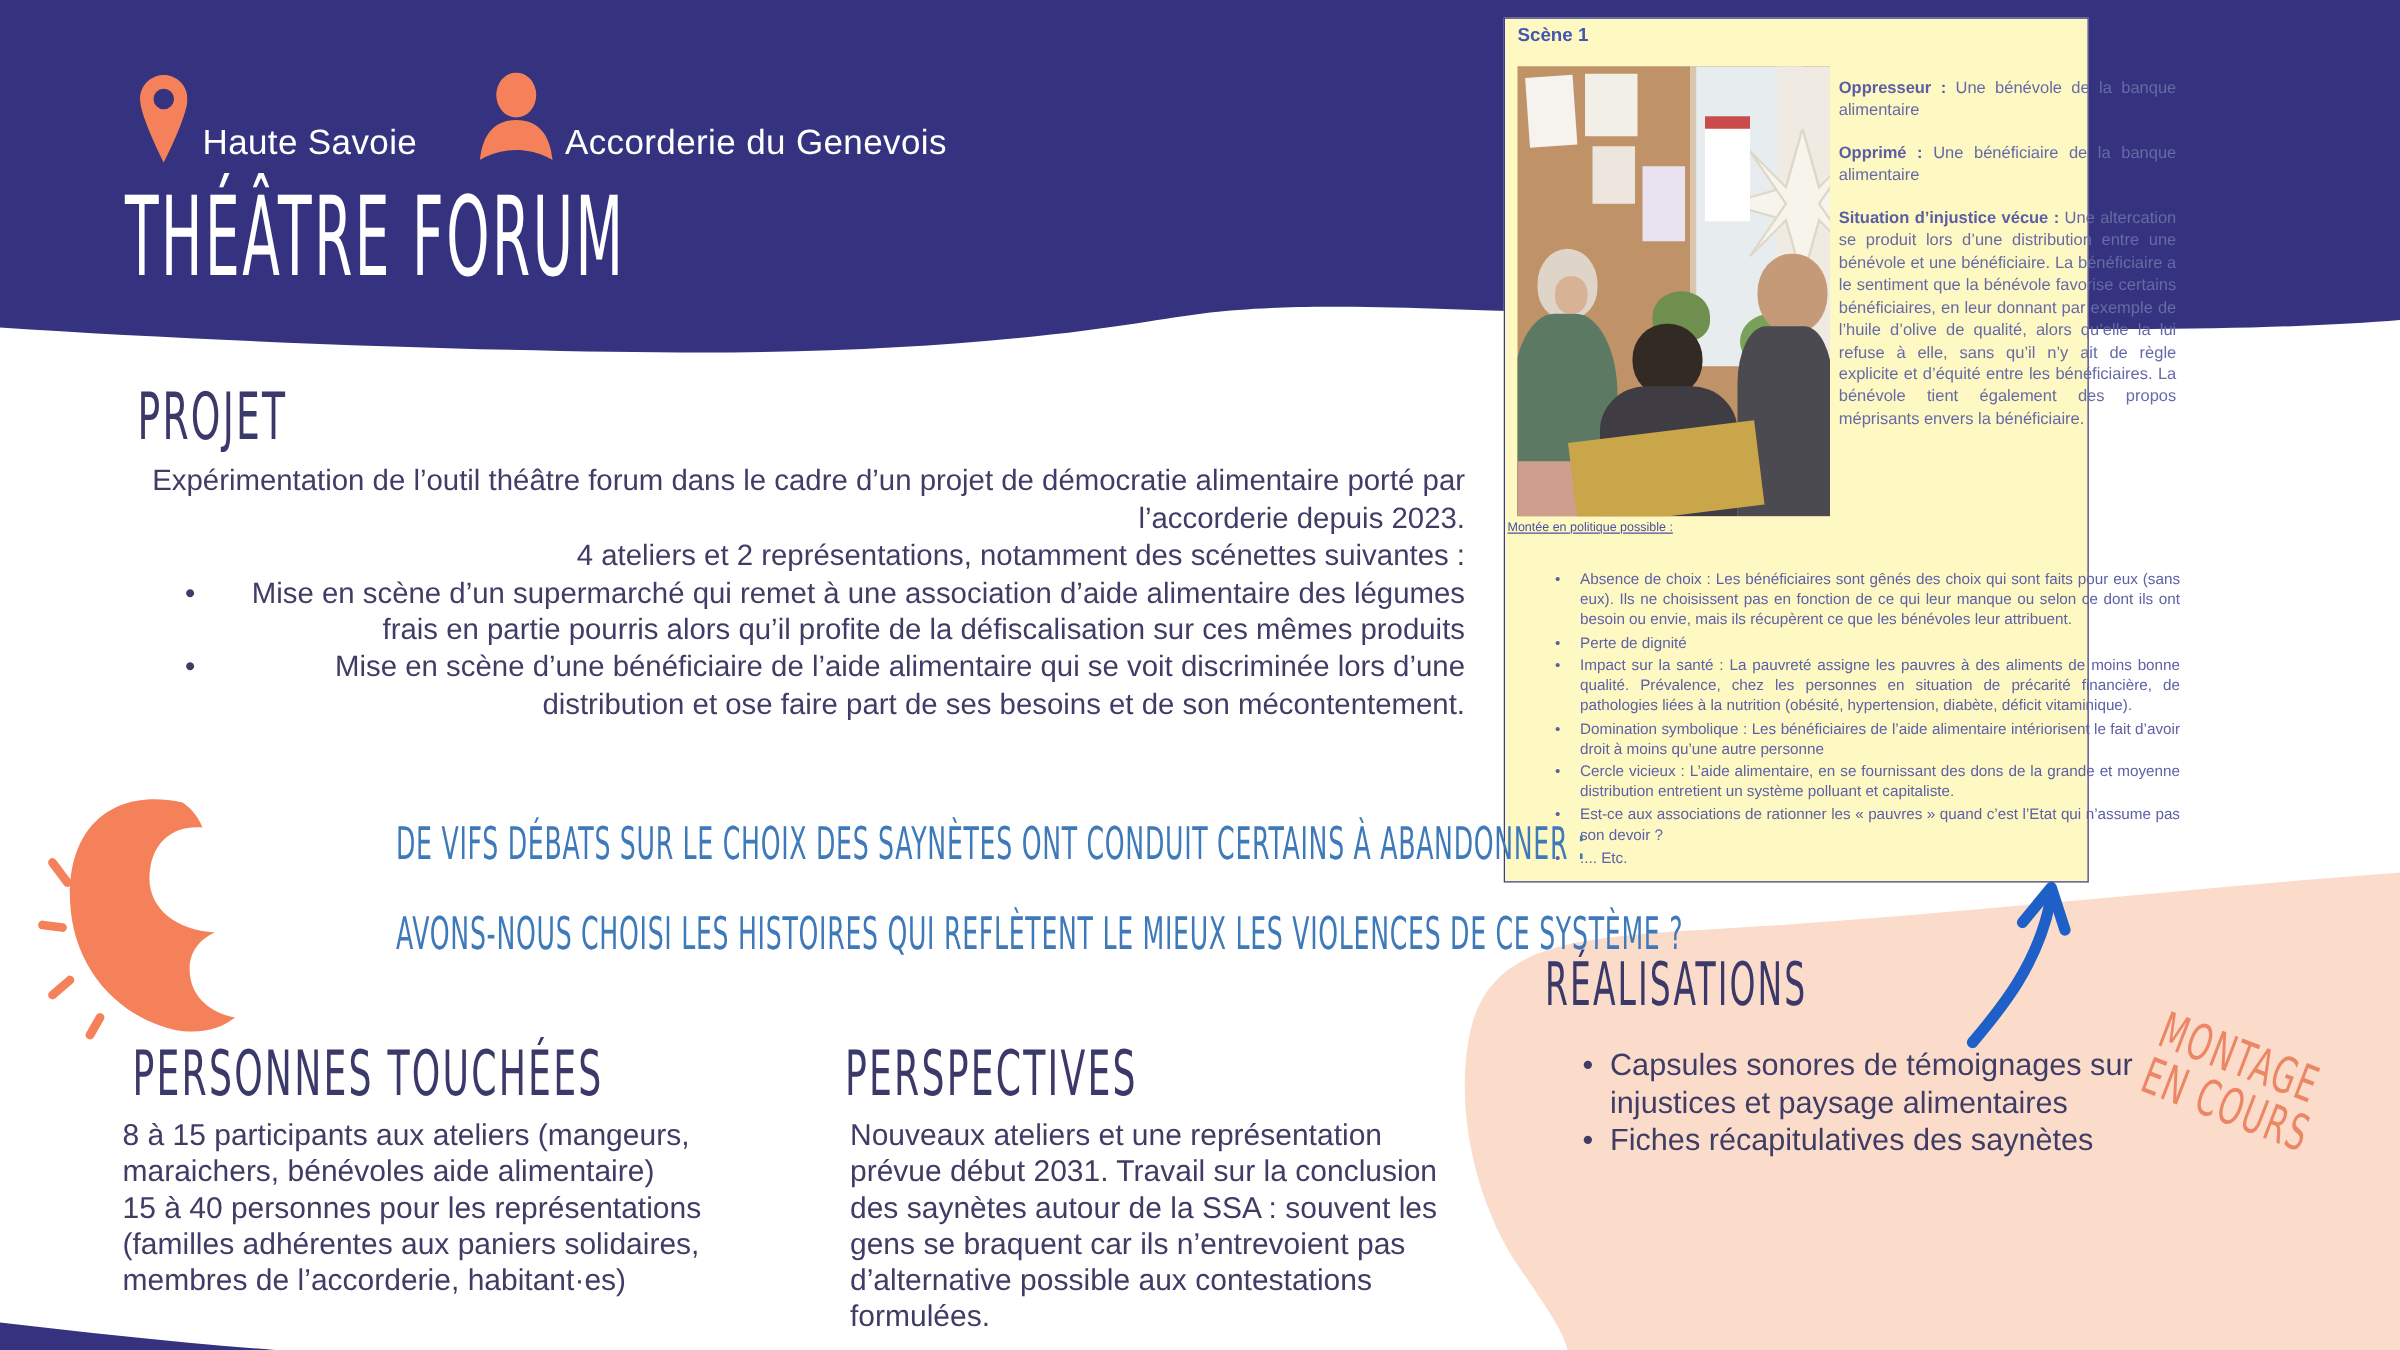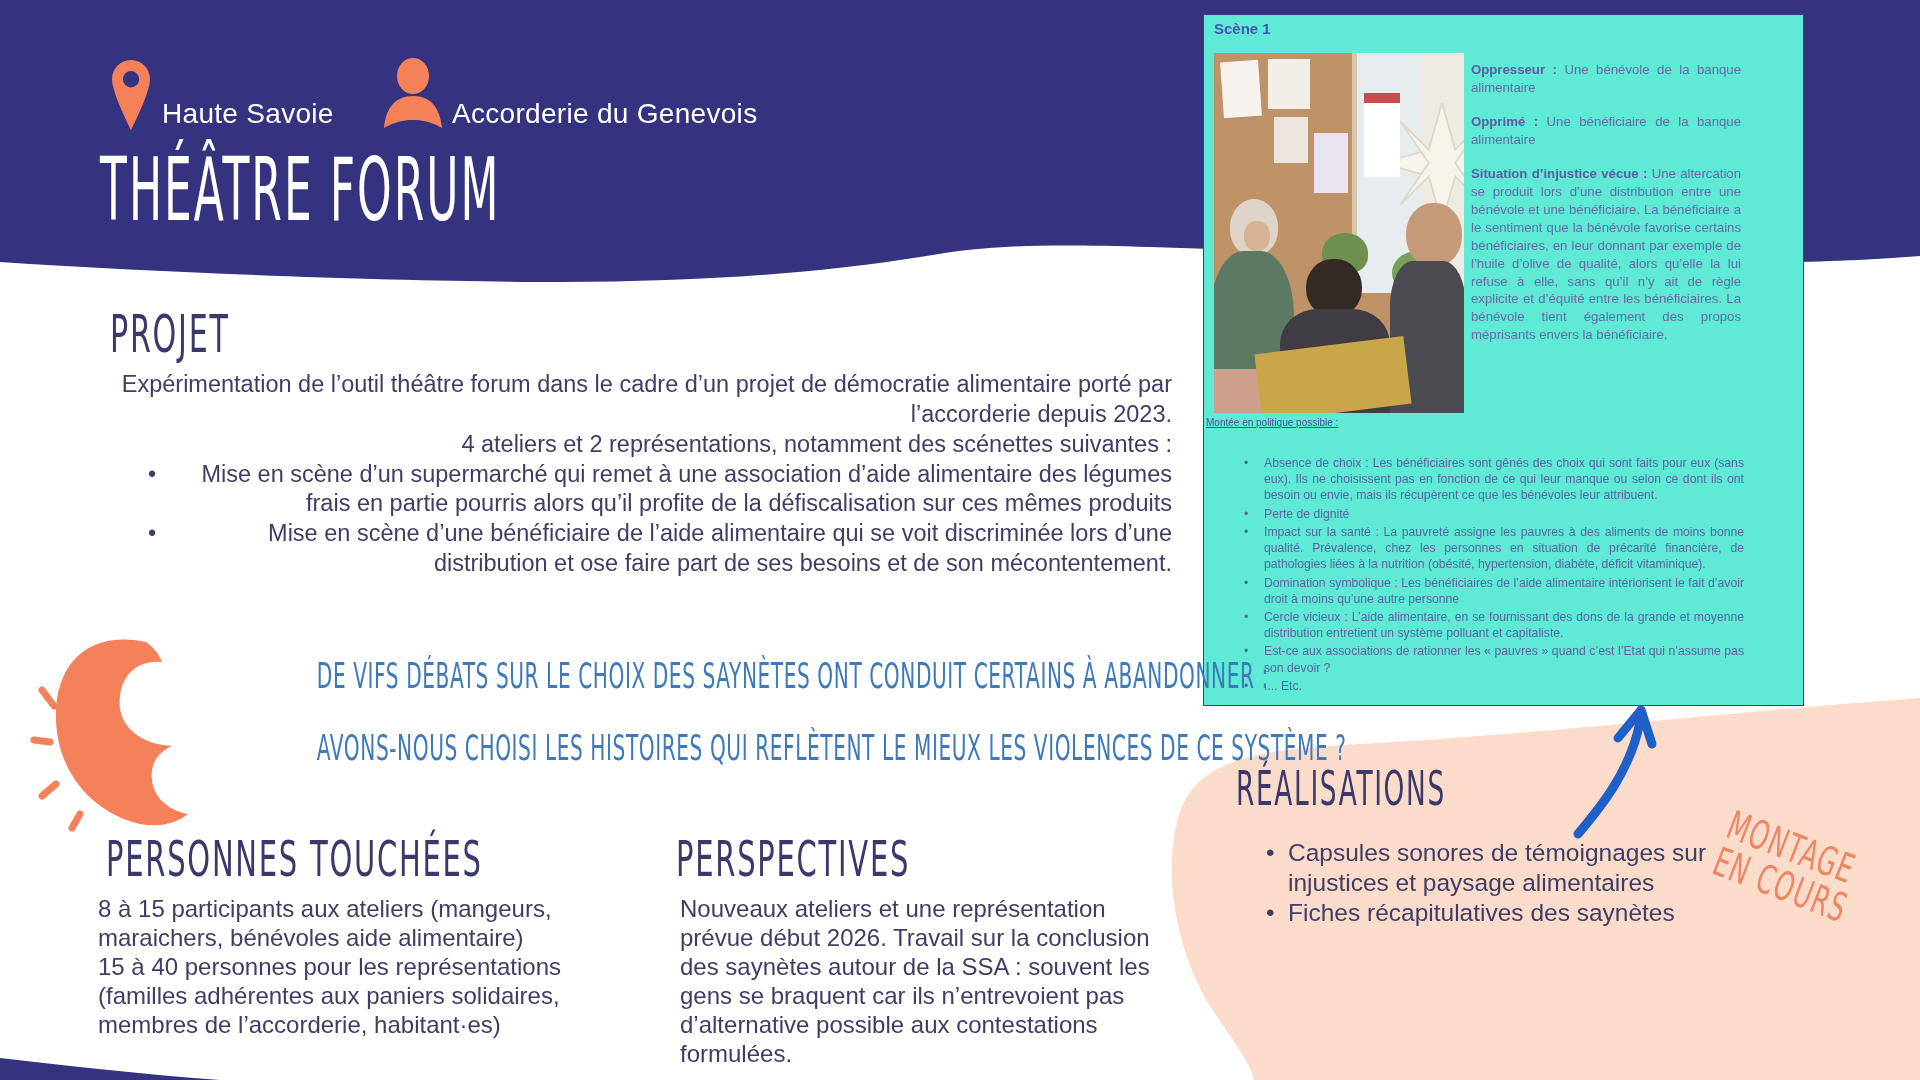--- a/index.html
+++ b/index.html
@@ -39,21 +39,21 @@
                 color:#3f3d66;z-index:3;}
   .real-bullets ul{margin:0;padding:0 0 0 22px;list-style:none;}
   .real-bullets li{position:relative;padding-left:14px;}
   .real-bullets li::before{content:"•";position:absolute;left:-8px;}
   .stamp{left:1682px;top:824px;width:190px;text-align:center;color:#ec8765;
          font-family:"DejaVu Sans",sans-serif;font-size:40px;line-height:.98;
          transform:rotate(21deg) scaleX(.62);transform-origin:center;z-index:3;
          letter-spacing:2px;white-space:nowrap;}
 
   
-  .panel{left:1203px;top:14px;width:601px;height:692px;background:#5eead4;
+  .panel{left:1203px;top:14px;width:468px;height:692px;background:#fef9c3;
          border:1.5px solid #3c3c8e;box-sizing:border-box;z-index:2;}
   .panel-title{left:10px;top:5px;font-size:15px;font-weight:bold;color:#4456b0;}
   .sp-col{left:267px;top:46px;width:270px;}
   .sp{margin:0 0 16px 0;font-size:13.2px;line-height:1.36;color:#666aa6;
       text-align:justify;}
   .sp b{color:#5b5ea3;}
   .montee-t{left:2px;top:402px;font-size:10px;color:#4c4f9e;text-decoration:underline;}
   .montee{left:30px;top:440px;width:510px;font-size:12.2px;line-height:1.33;
           color:#5e61a5;text-align:justify;}
   .montee ul{margin:0;padding:0 0 0 18px;list-style:none;}
@@ -131,21 +131,21 @@
   <div class="abs quote-line" style="top:658px;">DE VIFS DÉBATS SUR LE CHOIX DES SAYNÈTES ONT CONDUIT CERTAINS À ABANDONNER :</div>
   <div class="abs quote-line" style="top:730px;">AVONS-NOUS CHOISI LES HISTOIRES QUI REFLÈTENT LE MIEUX LES VIOLENCES DE CE SYSTÈME ?</div>
 
   <div class="abs display sec-h" style="left:106px;top:834px;font-size:50px;">PERSONNES TOUCHÉES</div>
   <div class="abs col-body" style="left:98px;top:894px;width:480px;">
     <div>8 à 15 participants aux ateliers (mangeurs, maraichers, bénévoles aide alimentaire)</div>
     <div>15 à 40 personnes pour les représentations (familles adhérentes aux paniers solidaires, membres de l’accorderie, habitant·es)</div>
   </div>
 
   <div class="abs display sec-h" style="left:676px;top:834px;font-size:50px;">PERSPECTIVES</div>
-  <div class="abs col-body" style="left:680px;top:894px;width:480px;">Nouveaux ateliers et une représentation prévue début 2026. Travail sur la conclusion des saynètes autour de la SSA : souvent les gens se braquent car ils n’entrevoient pas d’alternative possible aux contestations formulées.</div>
+  <div class="abs col-body" style="left:680px;top:894px;width:480px;">Nouveaux ateliers et une représentation prévue début 2031. Travail sur la conclusion des saynètes autour de la SSA : souvent les gens se braquent car ils n’entrevoient pas d’alternative possible aux contestations formulées.</div>
 
   <div class="abs display sec-h" style="left:1236px;top:764px;font-size:48px;transform:scaleX(.55);">RÉALISATIONS</div>
   <div class="abs real-bullets">
     <ul>
       <li>Capsules sonores de témoignages sur injustices et paysage alimentaires</li>
       <li>Fiches récapitulatives des saynètes</li>
     </ul>
   </div>
 
   <svg class="abs z3" style="left:1560px;top:700px;" width="110" height="140" viewBox="0 0 110 140">

